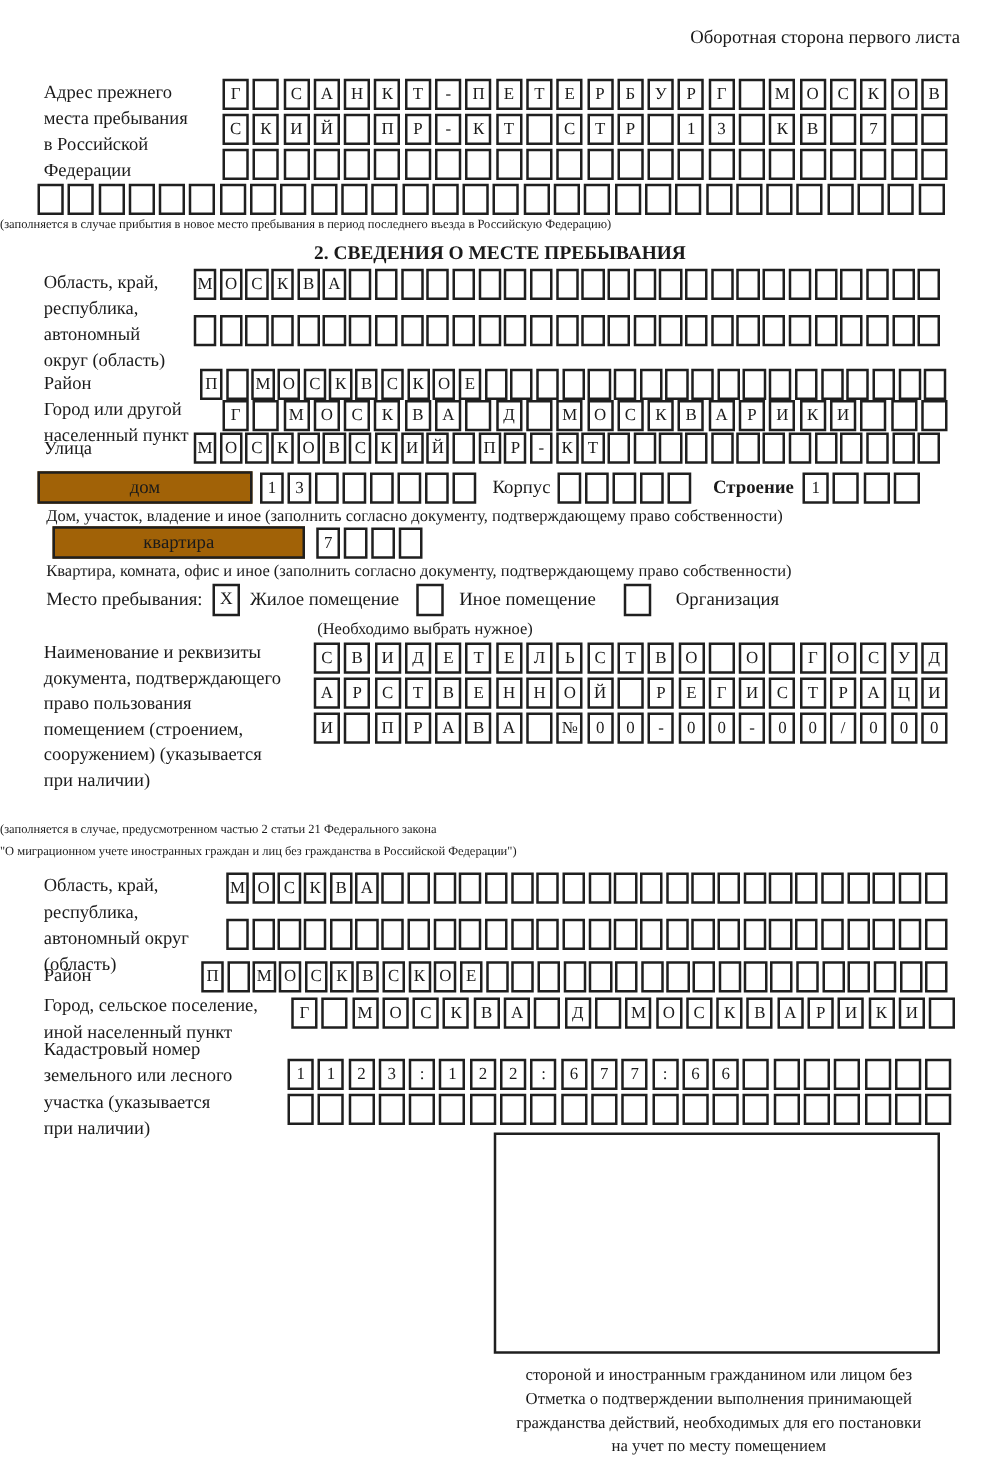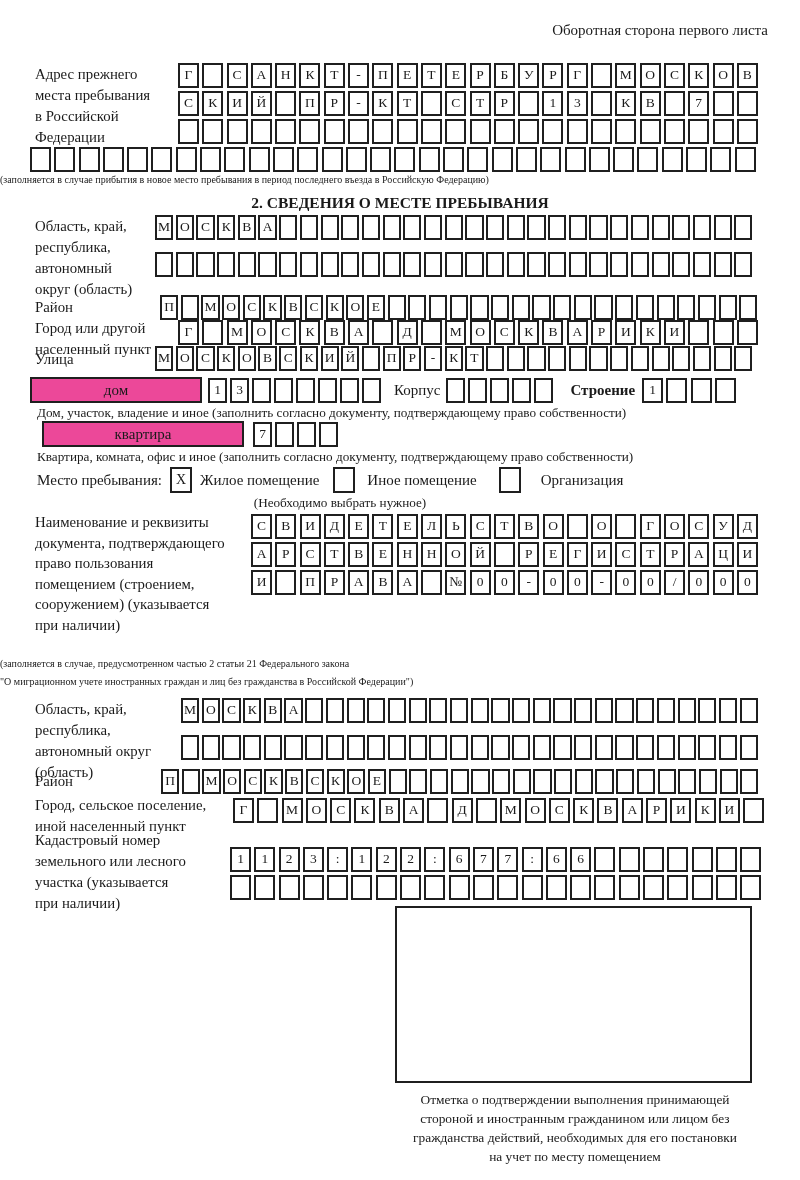--- a/index.html
+++ b/index.html
@@ -26,21 +26,21 @@
     text-align:center;font-size:13.5px;line-height:20px;
     vertical-align:top;font-family:"Liberation Serif",serif;
   }
   .p24 .cell{width:21px;margin-right:3.3px;}
   .p21 .cell{width:18.2px;margin-right:2.5px;}
   .p22 .cell{width:19px;margin-right:3px;}
   .flexrow{display:flex;align-items:center;}
   .wbox{
     box-sizing:border-box;border:2px solid #1f1f1f;height:26px;
     display:flex;align-items:center;justify-content:center;
-    font-size:15px;background:#ec4899;flex:none;
+    font-size:15px;background:#a16207;flex:none;
   }
   .inline-lbl{font-size:15px;white-space:nowrap;flex:none;}
   .chk{
     box-sizing:border-box;border:2px solid #1f1f1f;width:22px;height:26px;
     display:inline-flex;align-items:center;justify-content:center;
     font-size:14px;background:#fff;flex:none;
   }
   .stamp-box{box-sizing:border-box;border:2px solid #1f1f1f;background:#fff;}
   .stamp-cap{text-align:center;font-size:13.4px;line-height:19px;}
   .stamp-cap span{display:block;}
@@ -157,19 +157,19 @@
       <span>Кадастровый номер</span>
       <span>земельного или лесного</span>
       <span>участка (указывается</span>
       <span>при наличии)</span>
     </div>
   <div class="abs cellrow p24" style="top:847px;left:230px;"><span class="cell">1</span><span class="cell">1</span><span class="cell">2</span><span class="cell">3</span><span class="cell">:</span><span class="cell">1</span><span class="cell">2</span><span class="cell">2</span><span class="cell">:</span><span class="cell">6</span><span class="cell">7</span><span class="cell">7</span><span class="cell">:</span><span class="cell">6</span><span class="cell">6</span><span class="cell"></span><span class="cell"></span><span class="cell"></span><span class="cell"></span><span class="cell"></span><span class="cell"></span><span class="cell"></span></div>
   <div class="abs cellrow p24" style="top:875px;left:230px;"><span class="cell"></span><span class="cell"></span><span class="cell"></span><span class="cell"></span><span class="cell"></span><span class="cell"></span><span class="cell"></span><span class="cell"></span><span class="cell"></span><span class="cell"></span><span class="cell"></span><span class="cell"></span><span class="cell"></span><span class="cell"></span><span class="cell"></span><span class="cell"></span><span class="cell"></span><span class="cell"></span><span class="cell"></span><span class="cell"></span><span class="cell"></span><span class="cell"></span></div>
 
   <div class="abs stamp-box" style="top:906px;left:395px;width:357px;height:177px;"></div>
   <div class="abs stamp-cap" style="top:1090px;left:373px;width:404px;">
+      <span>стороной и иностранным гражданином или лицом без</span>
       <span>Отметка о подтверждении выполнения принимающей</span>
-      <span>стороной и иностранным гражданином или лицом без</span>
       <span>гражданства действий, необходимых для его постановки</span>
       <span>на учет по месту помещением</span>
     </div>
 
 </div>
 
 </body></html>

